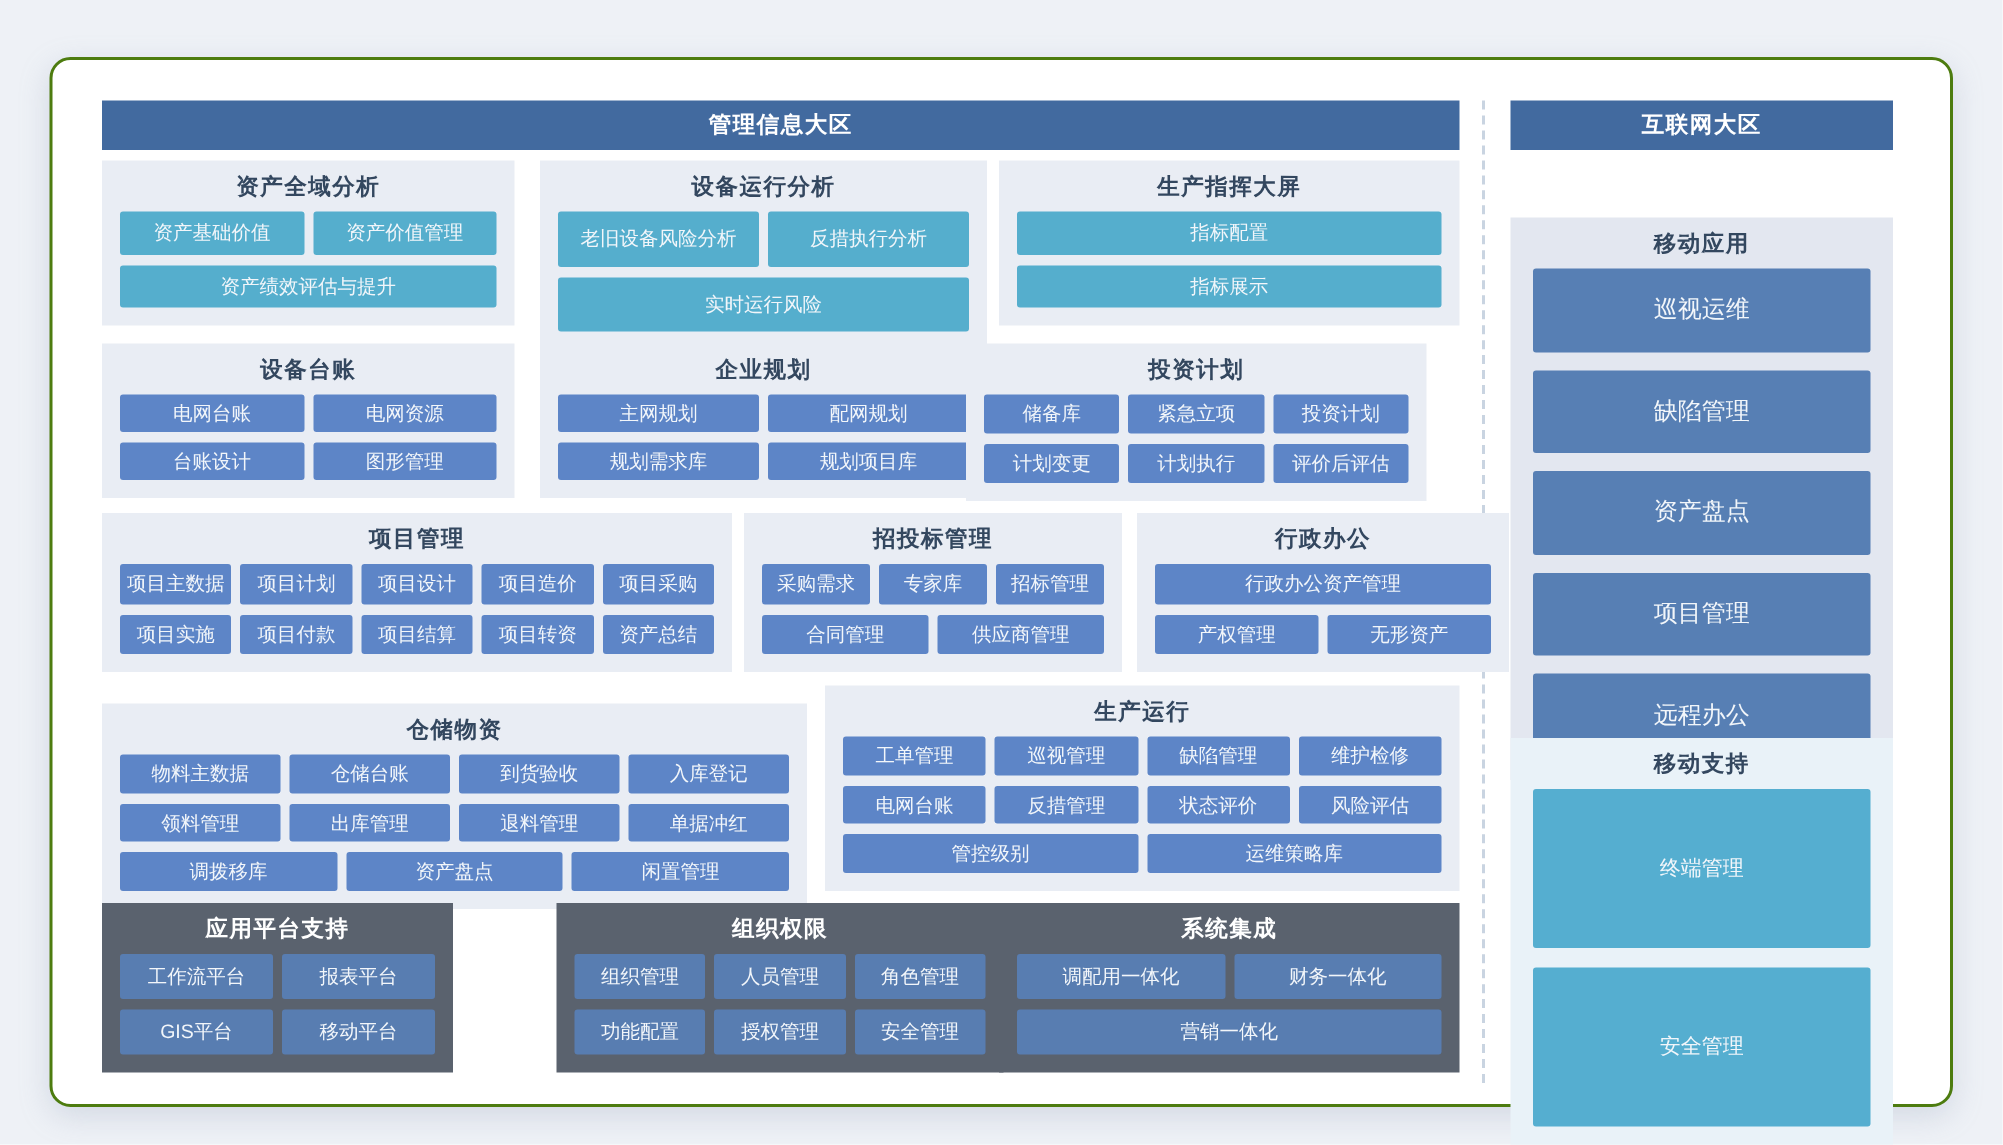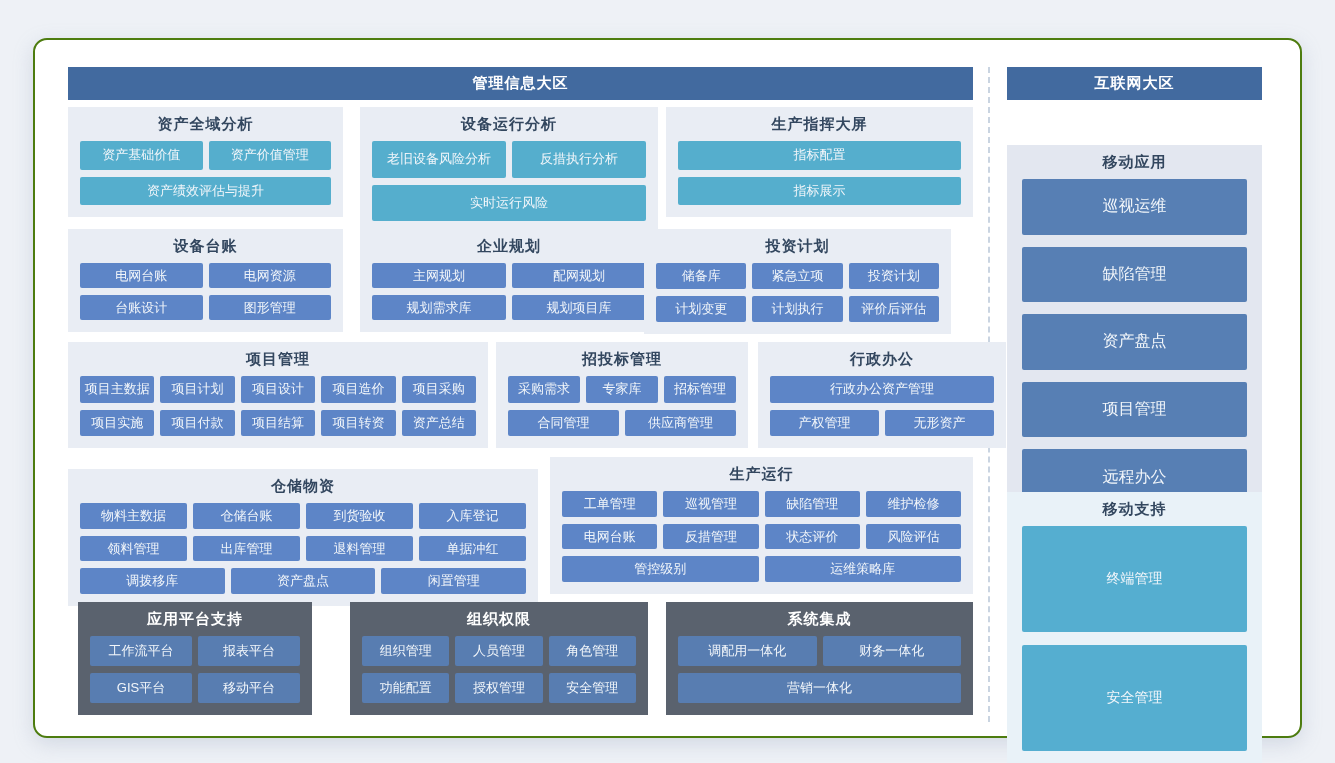--- a/index.html
+++ b/index.html
@@ -236,34 +236,34 @@
           <div class="btn">状态评价</div>
           <div class="btn">风险评估</div>
         </div>
         <div class="g-row">
           <div class="btn">管控级别</div>
           <div class="btn">运维策略库</div>
         </div>
       </div>
     </div>
 
-  <div class="group dark" style="left:33px; top:562px; width:234px; height:113px;margin-left:10px;">
+  <div class="group dark" style="left:33px; top:562px; width:234px; height:113px;">
       <div class="g-title">应用平台支持</div>
       <div class="g-body">
         <div class="g-row">
           <div class="btn">工作流平台</div>
           <div class="btn">报表平台</div>
         </div>
         <div class="g-row">
           <div class="btn">GIS平台</div>
           <div class="btn">移动平台</div>
         </div>
       </div>
     </div>
-  <div class="group dark" style="left:315px; top:562px; width:298px; height:113px;">
+  <div class="group dark" style="left:336px; top:562px; width:298px; height:113px;">
       <div class="g-title">组织权限</div>
       <div class="g-body">
         <div class="g-row">
           <div class="btn">组织管理</div>
           <div class="btn">人员管理</div>
           <div class="btn">角色管理</div>
         </div>
         <div class="g-row">
           <div class="btn">功能配置</div>
           <div class="btn">授权管理</div>

